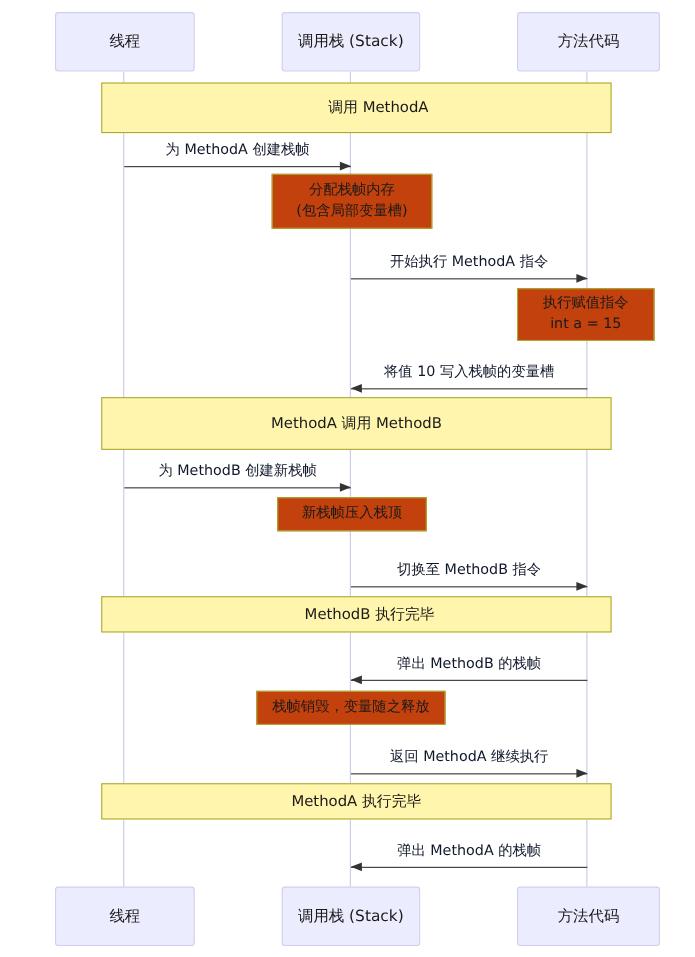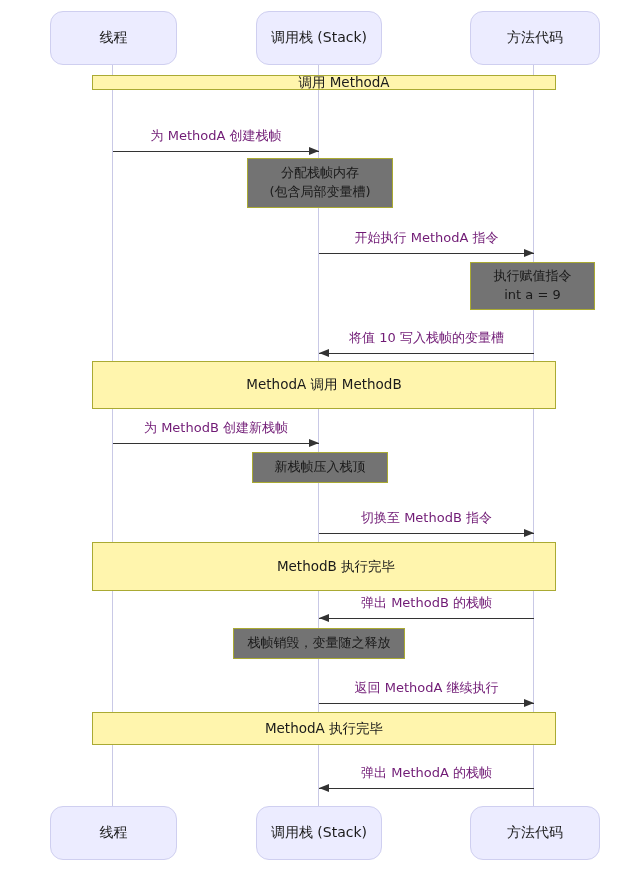--- a/index.html
+++ b/index.html
@@ -7,79 +7,79 @@
     position:relative; width:632px; height:870px; background:#ffffff;
     font-family:"DejaVu Sans","Liberation Sans",sans-serif;
     color:#1a1a1a; overflow:hidden;
   }
   .lifeline {
     position:absolute; width:1px; top:65px; height:741px;
     background:#c9c9e6;
   }
   .actor {
     position:absolute; height:54px; background:#ececff;
-    border:1px solid #cfcff0; border-radius:13px;
+    border:1px solid #cfcff0; border-radius:3px;
     display:flex; align-items:center; justify-content:center;
     font-size:14px; box-sizing:border-box;
   }
   .banner {
     position:absolute; left:92px; width:464px; background:#fff5ad;
     border:1px solid #aaaa33; box-sizing:border-box;
     display:flex; align-items:center; justify-content:center;
     font-size:13.5px;
   }
   .note {
-    position:absolute; background:#737373; border:1px solid #aaaa33;
+    position:absolute; background:#c2410c; border:1px solid #aaaa33;
     box-sizing:border-box; display:flex; flex-direction:column;
     align-items:center; justify-content:center;
     font-size:13px; line-height:1.45; text-align:center;
   }
   .msg { position:absolute; height:0; border-top:1.5px solid #333; }
   .msg .label {
     position:absolute; left:0; right:0; bottom:7px; text-align:center;
-    font-size:13px; white-space:nowrap; color:#701a75;
+    font-size:13px; white-space:nowrap; color:#0f172a;
   }
   .head { position:absolute; top:-5.5px; width:0; height:0;
     border-top:4.5px solid transparent; border-bottom:4.5px solid transparent; }
   .msg.dir-right .head { right:0; border-left:10px solid #333; }
   .msg.dir-left  .head { left:0;  border-right:10px solid #333; }
 </style>
 </head>
 <body>
 
 <div class="stage">
 
   <div class="lifeline" style="left:112px;"></div>
   <div class="lifeline" style="left:318px;"></div>
   <div class="lifeline" style="left:533px;"></div>
 
   <div class="actor" style="left:50px; top:11px; width:127px;">线程</div>
   <div class="actor" style="left:256px; top:11px; width:126px;">调用栈 (Stack)</div>
   <div class="actor" style="left:470px; top:11px; width:130px;">方法代码</div>
 
-  <div class="banner" style="top:75px; height:15px;padding-left:40px;">调用 MethodA</div>
+  <div class="banner" style="top:75px; height:46px;padding-left:40px;">调用 MethodA</div>
 
   <div class="msg dir-right" style="left:113px; width:206px; top:151px;">
     <span class="label">为 MethodA 创建栈帧</span>
     <span class="head"></span>
   </div>
 
   <div class="note" style="left:247px; top:158px; width:146px; height:50px;">
     <span>分配栈帧内存</span>
     <span>(包含局部变量槽)</span>
   </div>
 
   <div class="msg dir-right" style="left:319px; width:215px; top:253px;">
     <span class="label">开始执行 MethodA 指令</span>
     <span class="head"></span>
   </div>
 
   <div class="note" style="left:470px; top:262px; width:125px; height:48px;align-items:center;">
     <span>执行赋值指令</span>
-    <span>int a = 9</span>
+    <span>int a = 15</span>
   </div>
 
   <div class="msg dir-left" style="left:319px; width:215px; top:353px;">
     <span class="label">将值 10 写入栈帧的变量槽</span>
     <span class="head"></span>
   </div>
 
   <div class="banner" style="top:361px; height:48px;">MethodA 调用 MethodB</div>
 
   <div class="msg dir-right" style="left:113px; width:206px; top:443px;">
@@ -89,21 +89,21 @@
 
   <div class="note" style="left:252px; top:452px; width:136px; height:31px;align-items:center;">
     <span>新栈帧压入栈顶</span>
   </div>
 
   <div class="msg dir-right" style="left:319px; width:215px; top:533px;">
     <span class="label">切换至 MethodB 指令</span>
     <span class="head"></span>
   </div>
 
-  <div class="banner" style="top:542px; height:49px;padding-left:24px;">MethodB 执行完毕</div>
+  <div class="banner" style="top:542px; height:33px;padding-left:24px;">MethodB 执行完毕</div>
 
   <div class="msg dir-left" style="left:319px; width:215px; top:618px;">
     <span class="label">弹出 MethodB 的栈帧</span>
     <span class="head"></span>
   </div>
 
   <div class="note" style="left:233px; top:628px; width:172px; height:31px;">
     <span>栈帧销毁，变量随之释放</span>
   </div>
 

